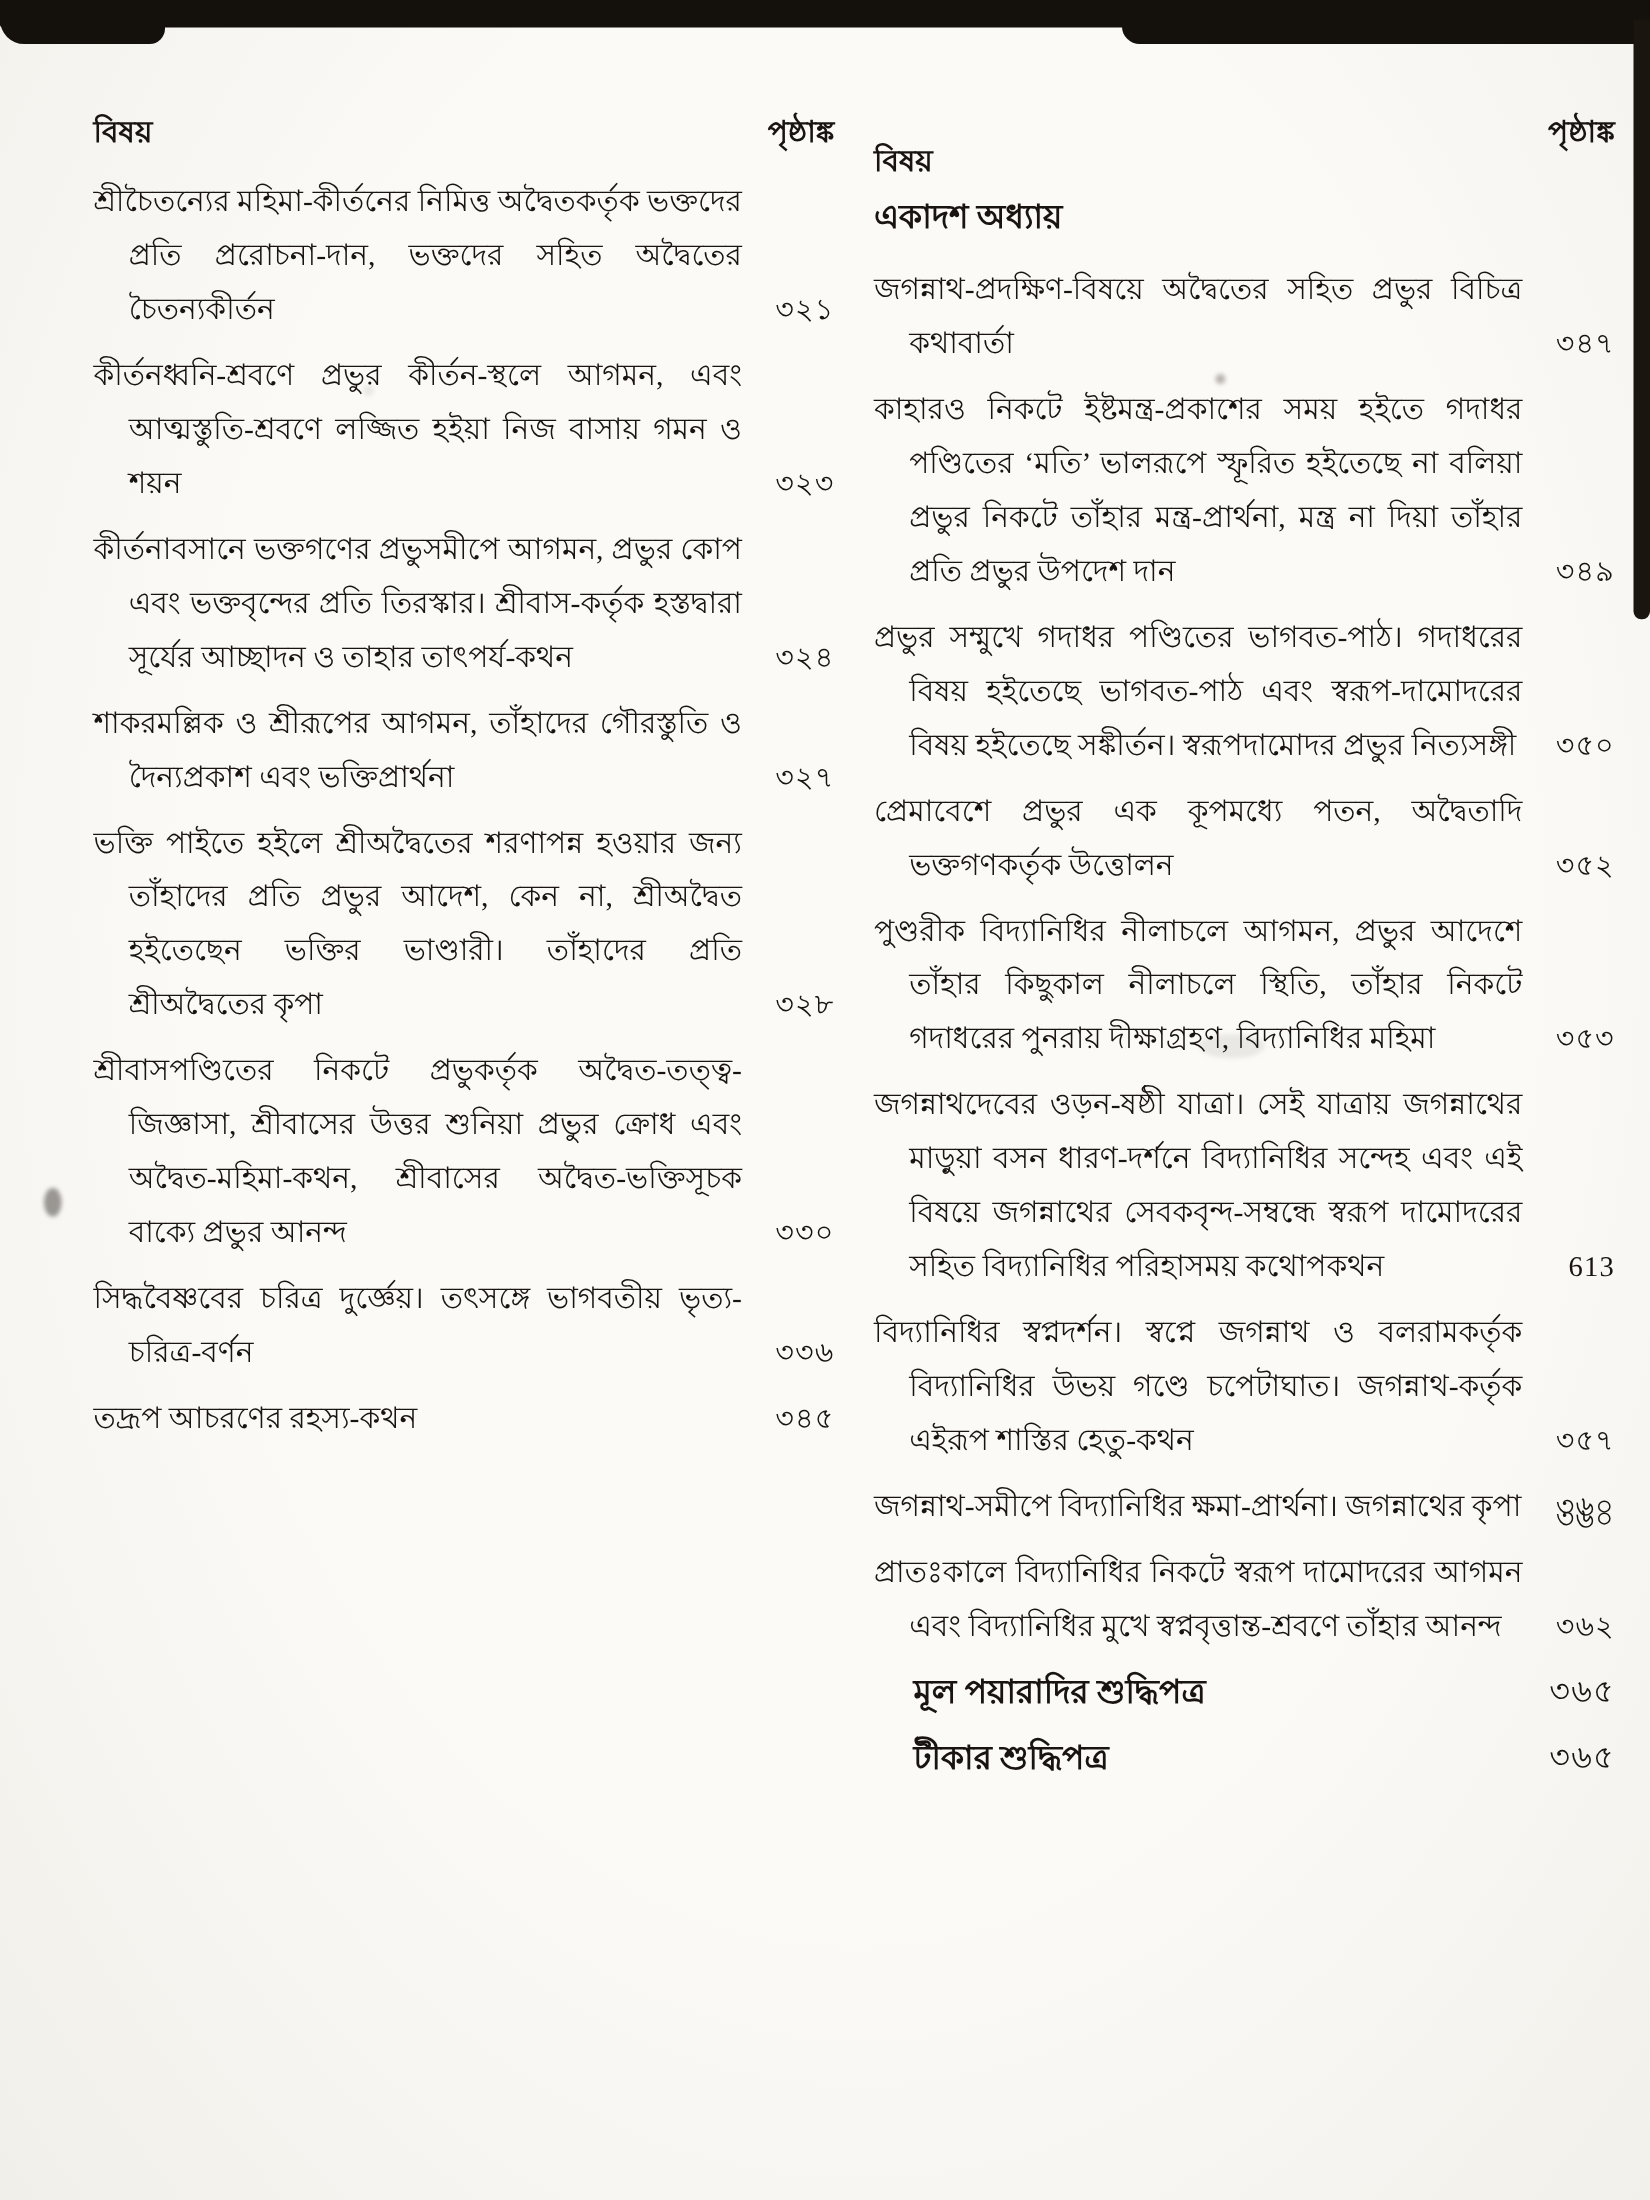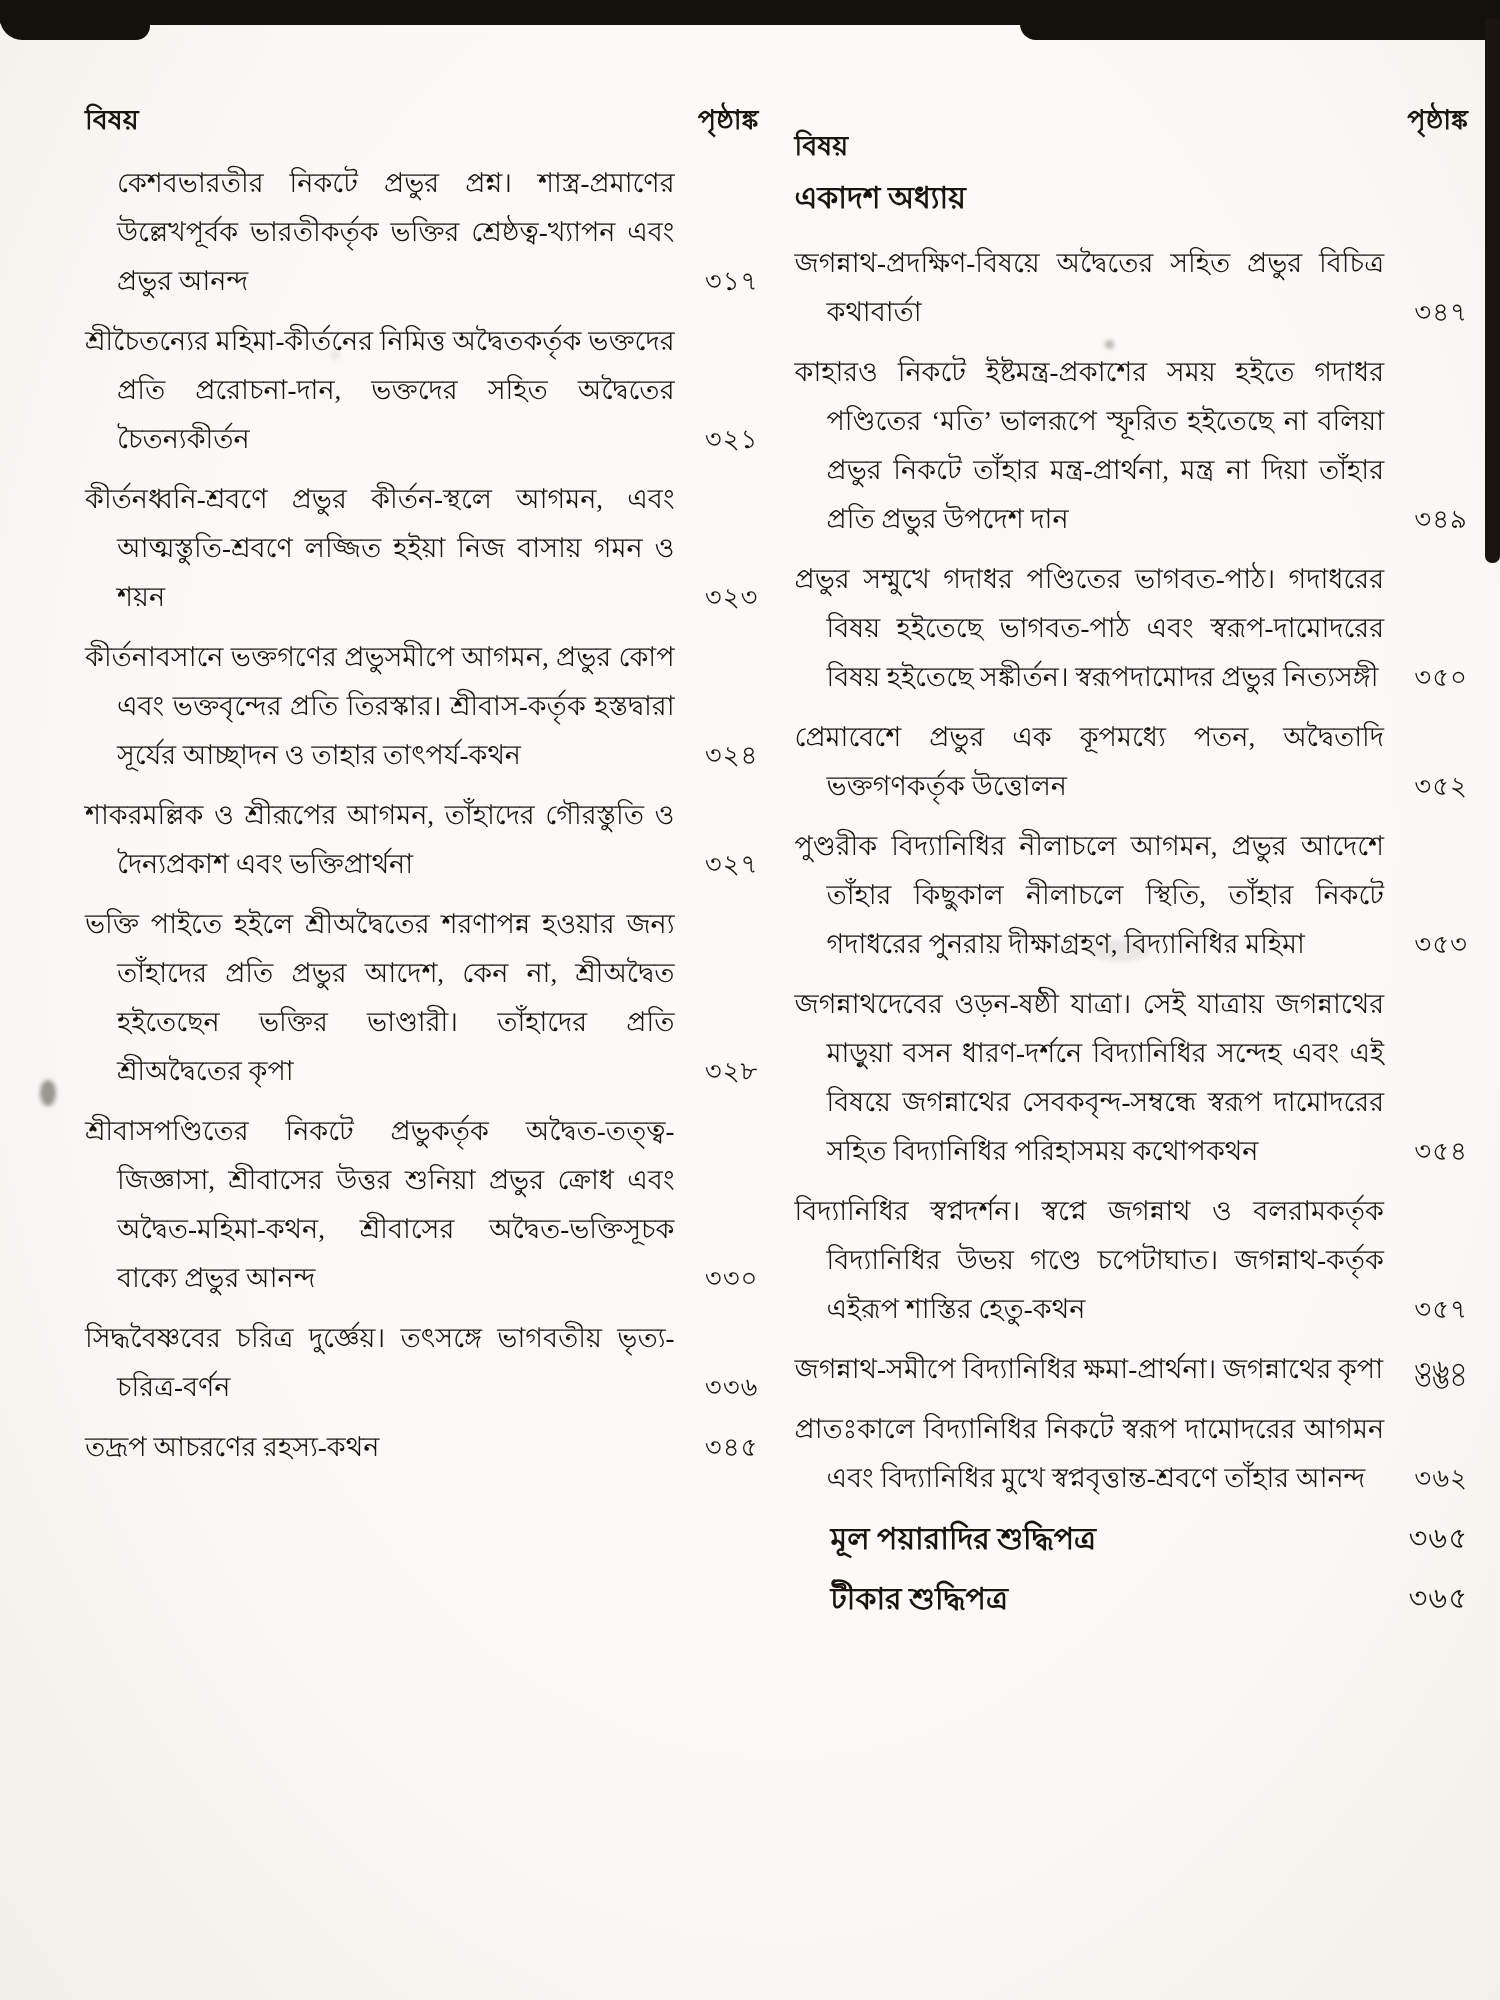--- a/index.html
+++ b/index.html
@@ -45,24 +45,20 @@
 <div class="smudge s4"></div>
 
 <div class="cols">
 
   <section class="col">
     <header class="colhead">
       <span class="subject">বিষয়</span>
       <span class="pagenum">পৃষ্ঠাঙ্ক</span>
     </header>
     <div class="entries">
-        <div class="entry cont">
-    <span class="txt">কেশবভারতীর নিকটে প্রভুর প্রশ্ন। শাস্ত্র-প্রমাণের উল্লেখপূর্বক ভারতীকর্তৃক ভক্তির শ্রেষ্ঠত্ব-খ্যাপন এবং প্রভুর আনন্দ</span>
-    <span class="pg">৩১৭</span>
-  </div>
         <div class="entry">
     <span class="txt">শ্রীচৈতন্যের মহিমা-কীর্তনের নিমিত্ত অদ্বৈতকর্তৃক ভক্তদের প্রতি প্ররোচনা-দান, ভক্তদের সহিত অদ্বৈতের চৈতন্যকীর্তন</span>
     <span class="pg">৩২১</span>
   </div>
         <div class="entry">
     <span class="txt">কীর্তনধ্বনি-শ্রবণে প্রভুর কীর্তন-স্থলে আগমন, এবং আত্মস্তুতি-শ্রবণে লজ্জিত হইয়া নিজ বাসায় গমন ও শয়ন</span>
     <span class="pg">৩২৩</span>
   </div>
         <div class="entry">
     <span class="txt">কীর্তনাবসানে ভক্তগণের প্রভুসমীপে আগমন, প্রভুর কোপ এবং ভক্তবৃন্দের প্রতি তিরস্কার। শ্রীবাস-কর্তৃক হস্তদ্বারা সূর্যের আচ্ছাদন ও তাহার তাৎপর্য-কথন</span>
@@ -113,21 +109,21 @@
         <div class="entry">
     <span class="txt">প্রেমাবেশে প্রভুর এক কূপমধ্যে পতন, অদ্বৈতাদি ভক্তগণকর্তৃক উত্তোলন</span>
     <span class="pg">৩৫২</span>
   </div>
         <div class="entry">
     <span class="txt">পুণ্ডরীক বিদ্যানিধির নীলাচলে আগমন, প্রভুর আদেশে তাঁহার কিছুকাল নীলাচলে স্থিতি, তাঁহার নিকটে গদাধরের পুনরায় দীক্ষাগ্রহণ, বিদ্যানিধির মহিমা</span>
     <span class="pg">৩৫৩</span>
   </div>
         <div class="entry">
     <span class="txt">জগন্নাথদেবের ওড়ন-ষষ্ঠী যাত্রা। সেই যাত্রায় জগন্নাথের মাড়ুয়া বসন ধারণ-দর্শনে বিদ্যানিধির সন্দেহ এবং এই বিষয়ে জগন্নাথের সেবকবৃন্দ-সম্বন্ধে স্বরূপ দামোদরের সহিত বিদ্যানিধির পরিহাসময় কথোপকথন</span>
-    <span class="pg">৩৫৪</span>
+    <span class="pg">613</span>
   </div>
         <div class="entry">
     <span class="txt">বিদ্যানিধির স্বপ্নদর্শন। স্বপ্নে জগন্নাথ ও বলরামকর্তৃক বিদ্যানিধির উভয় গণ্ডে চপেটাঘাত। জগন্নাথ-কর্তৃক এইরূপ শাস্তির হেতু-কথন</span>
     <span class="pg">৩৫৭</span>
   </div>
         <div class="entry">
     <span class="txt">জগন্নাথ-সমীপে বিদ্যানিধির ক্ষমা-প্রার্থনা। জগন্নাথের কৃপা</span>
     <span class="pg">৩৬০</span>
   </div>
         <div class="entry">

